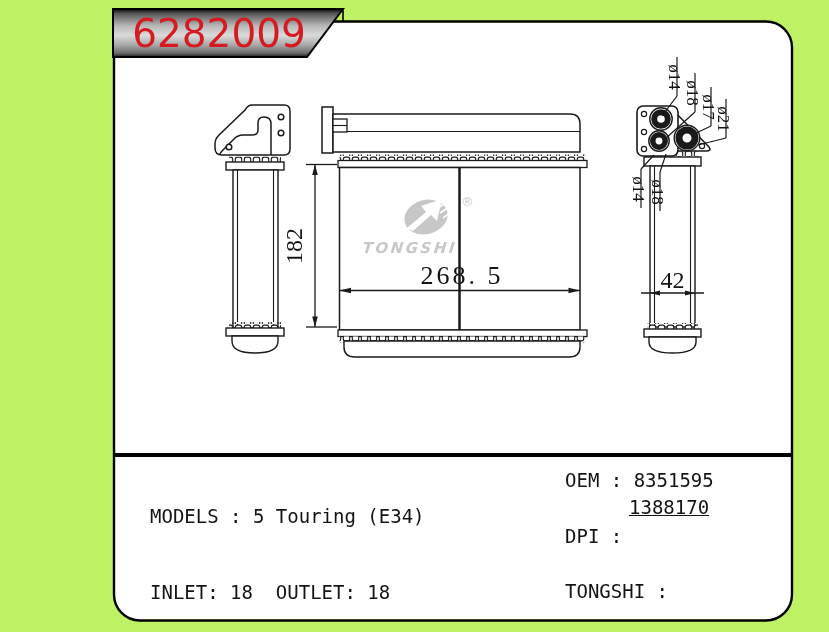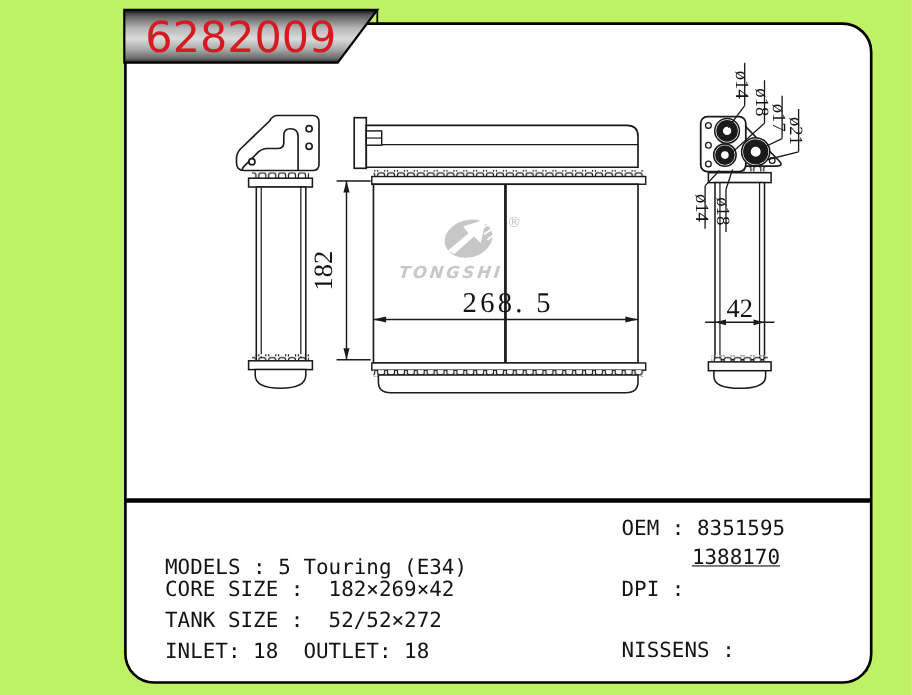--- a/index.html
+++ b/index.html
@@ -146,21 +146,19 @@
     <text transform="translate(669,77) rotate(90)" text-anchor="middle" class="callout" stroke="none">ø14</text>
     <text transform="translate(687,93) rotate(90)" text-anchor="middle" class="callout" stroke="none">ø18</text>
     <text transform="translate(703,107) rotate(90)" text-anchor="middle" class="callout" stroke="none">ø17</text>
     <text transform="translate(718,119) rotate(90)" text-anchor="middle" class="callout" stroke="none">ø21</text>
     <text transform="translate(633,189) rotate(90)" text-anchor="middle" class="callout" stroke="none">ø14</text>
     <text transform="translate(652,192) rotate(90)" text-anchor="middle" class="callout" stroke="none">ø18</text>
   </g>
 </svg>
 
   <div class="spec" style="left:150px;top:471px;margin-top:36px;">MODELS : 5 Touring (E34)</div>
-  <div class="spec" style="left:150px;top:527px;">CORE SIZE :  182×269×42</div>
-  <div class="spec" style="left:150px;top:555px;">TANK SIZE :  52/52×272</div>
   <div class="spec" style="left:150px;top:583px;">INLET: 18  OUTLET: 18</div>
 
   <div class="spec" style="left:565px;top:471px;">OEM : 8351595</div>
   <div class="spec" style="left:629px;top:498px;text-decoration:underline;">1388170</div>
   <div class="spec" style="left:565px;top:527px;text-align:center;">DPI :</div>
-  <div class="spec" style="left:565px;top:582px;">NISSENS :</div>
+  <div class="spec" style="left:565px;top:582px;">TONGSHI :</div>
 </div>
 
 </body></html>

